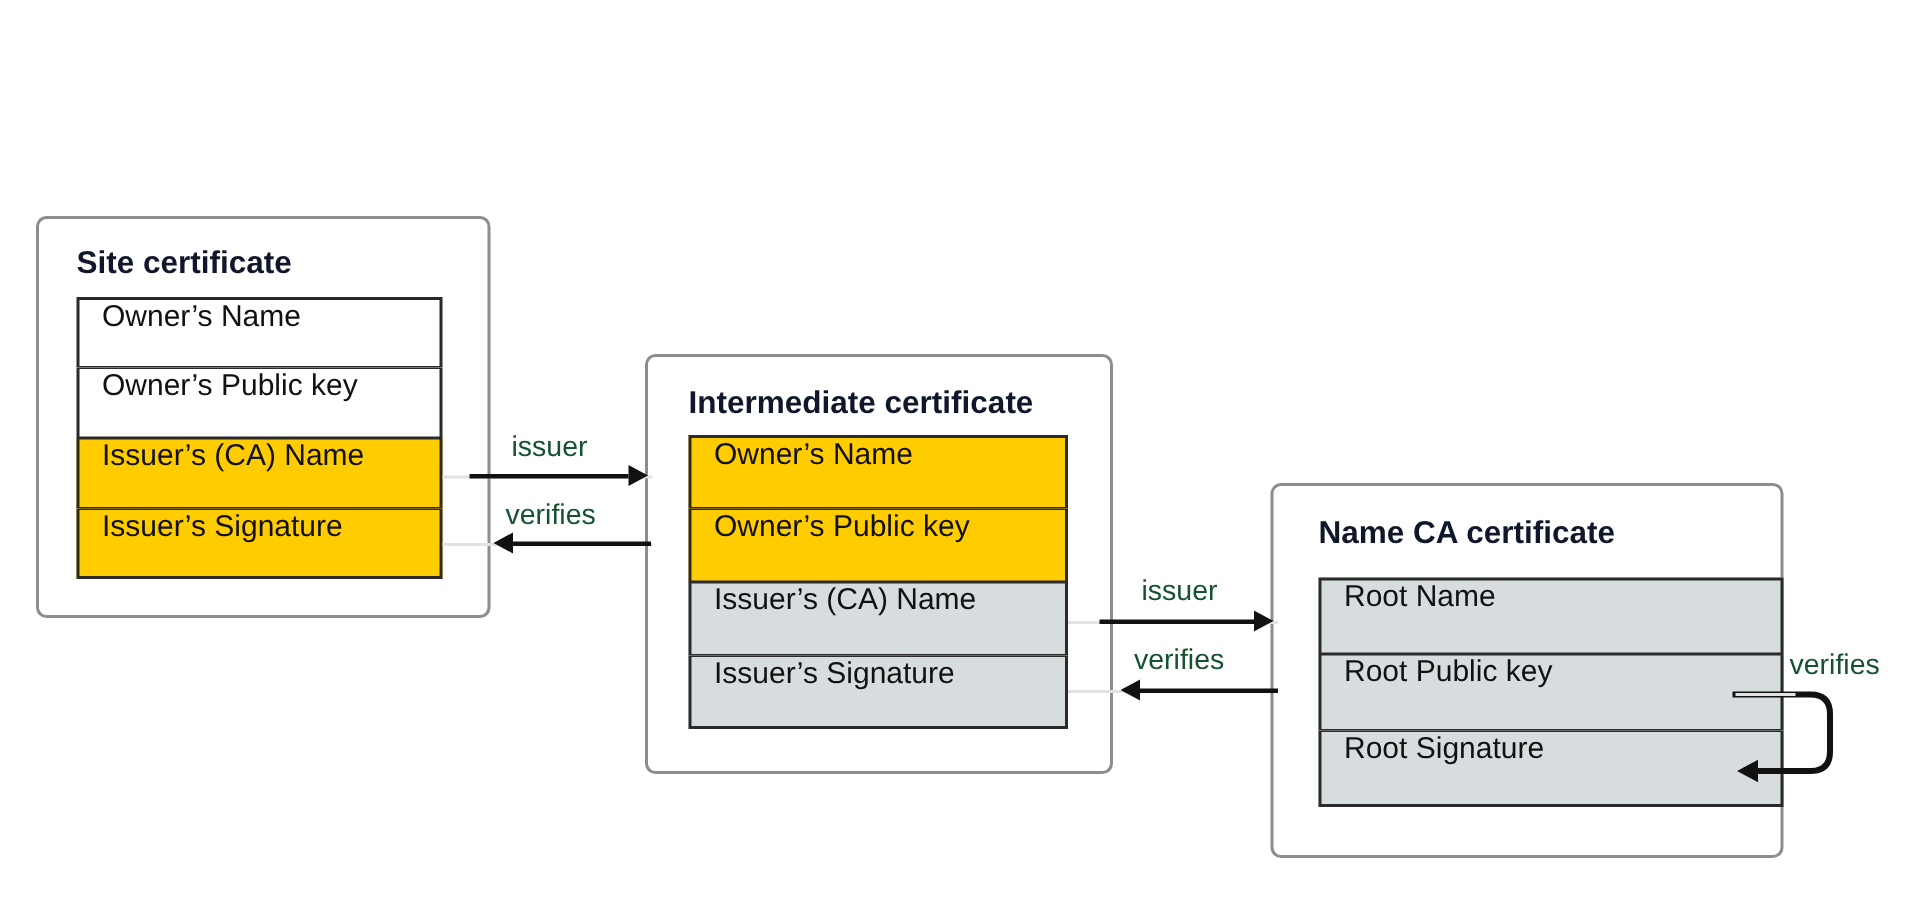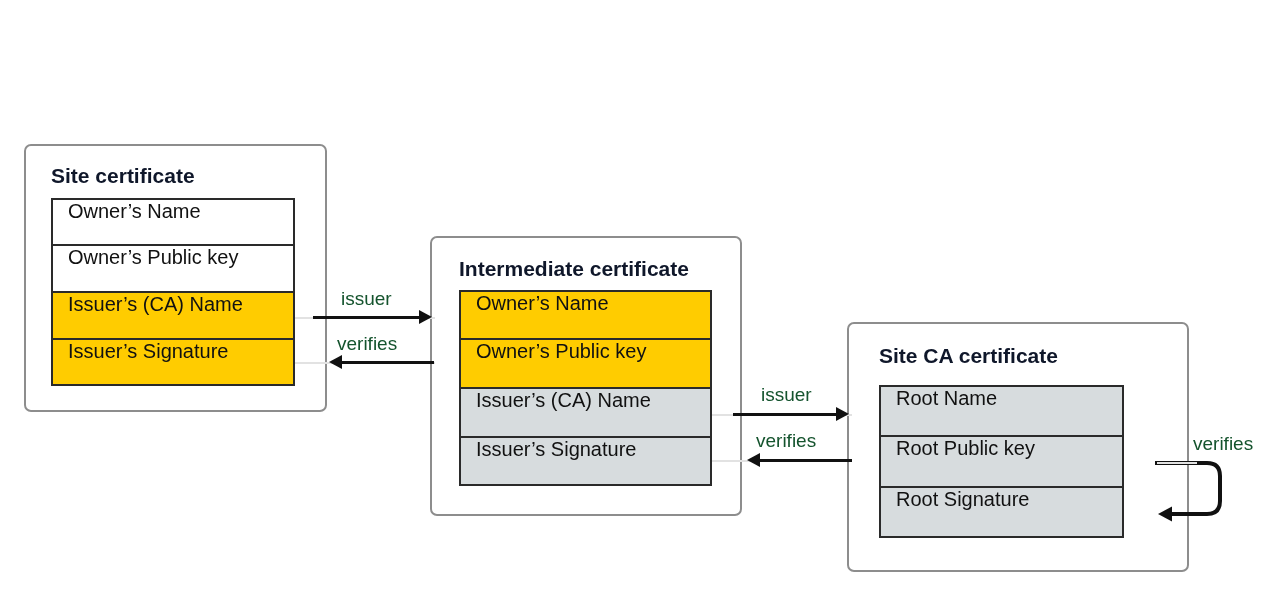--- a/index.html
+++ b/index.html
@@ -91,22 +91,22 @@
     </div>
     <div class="row gray" style="height:49px;">
       <span class="label">Issuer’s (CA) Name</span>
     </div>
     <div class="row gray" style="height:49px;">
       <span class="label">Issuer’s Signature</span>
     </div>
   </div>
 
   <div class="cert-card" style="left:847px;top:322px;width:342px;height:250px;"></div>
-  <div class="cert-title" style="left:879px;top:345px;">Site CA certificate</div>
-  <div class="rows" style="left:879px;top:385px;width:245px;">
+  <div class="cert-title" style="left:879px;top:345px;">Name CA certificate</div>
+  <div class="rows" style="left:879px;top:385px;width:310px;">
     <div class="row gray" style="height:51px;">
       <span class="label">Root Name</span>
     </div>
     <div class="row gray" style="height:51px;">
       <span class="label">Root Public key</span>
     </div>
     <div class="row gray" style="height:51px;">
       <span class="label">Root Signature</span>
     </div>
   </div>

